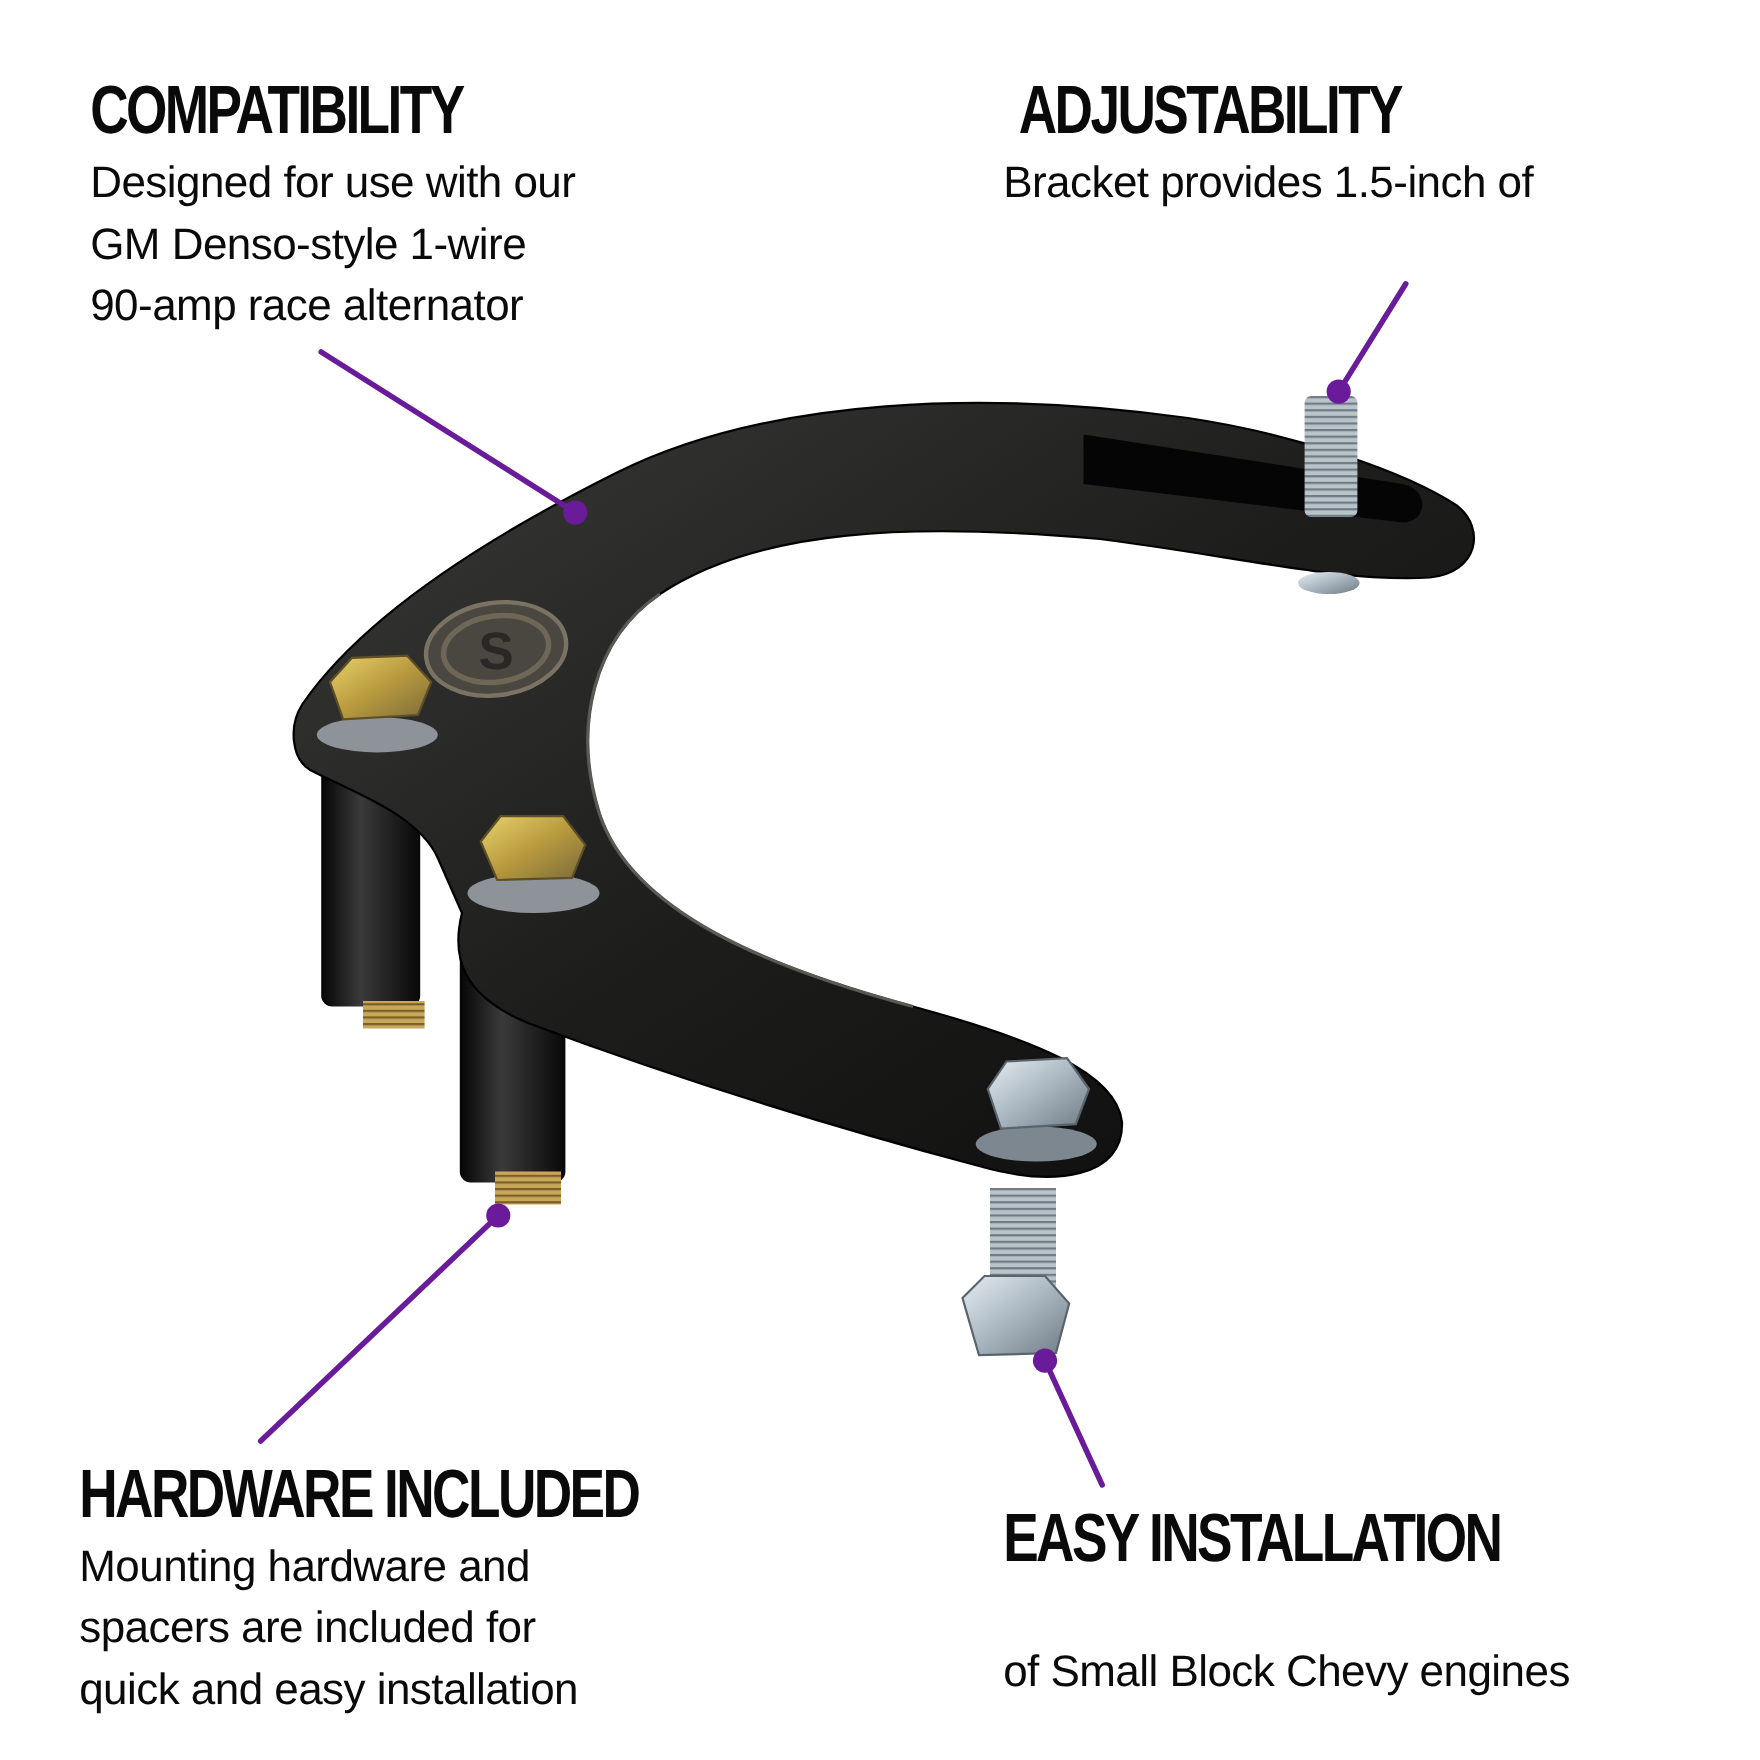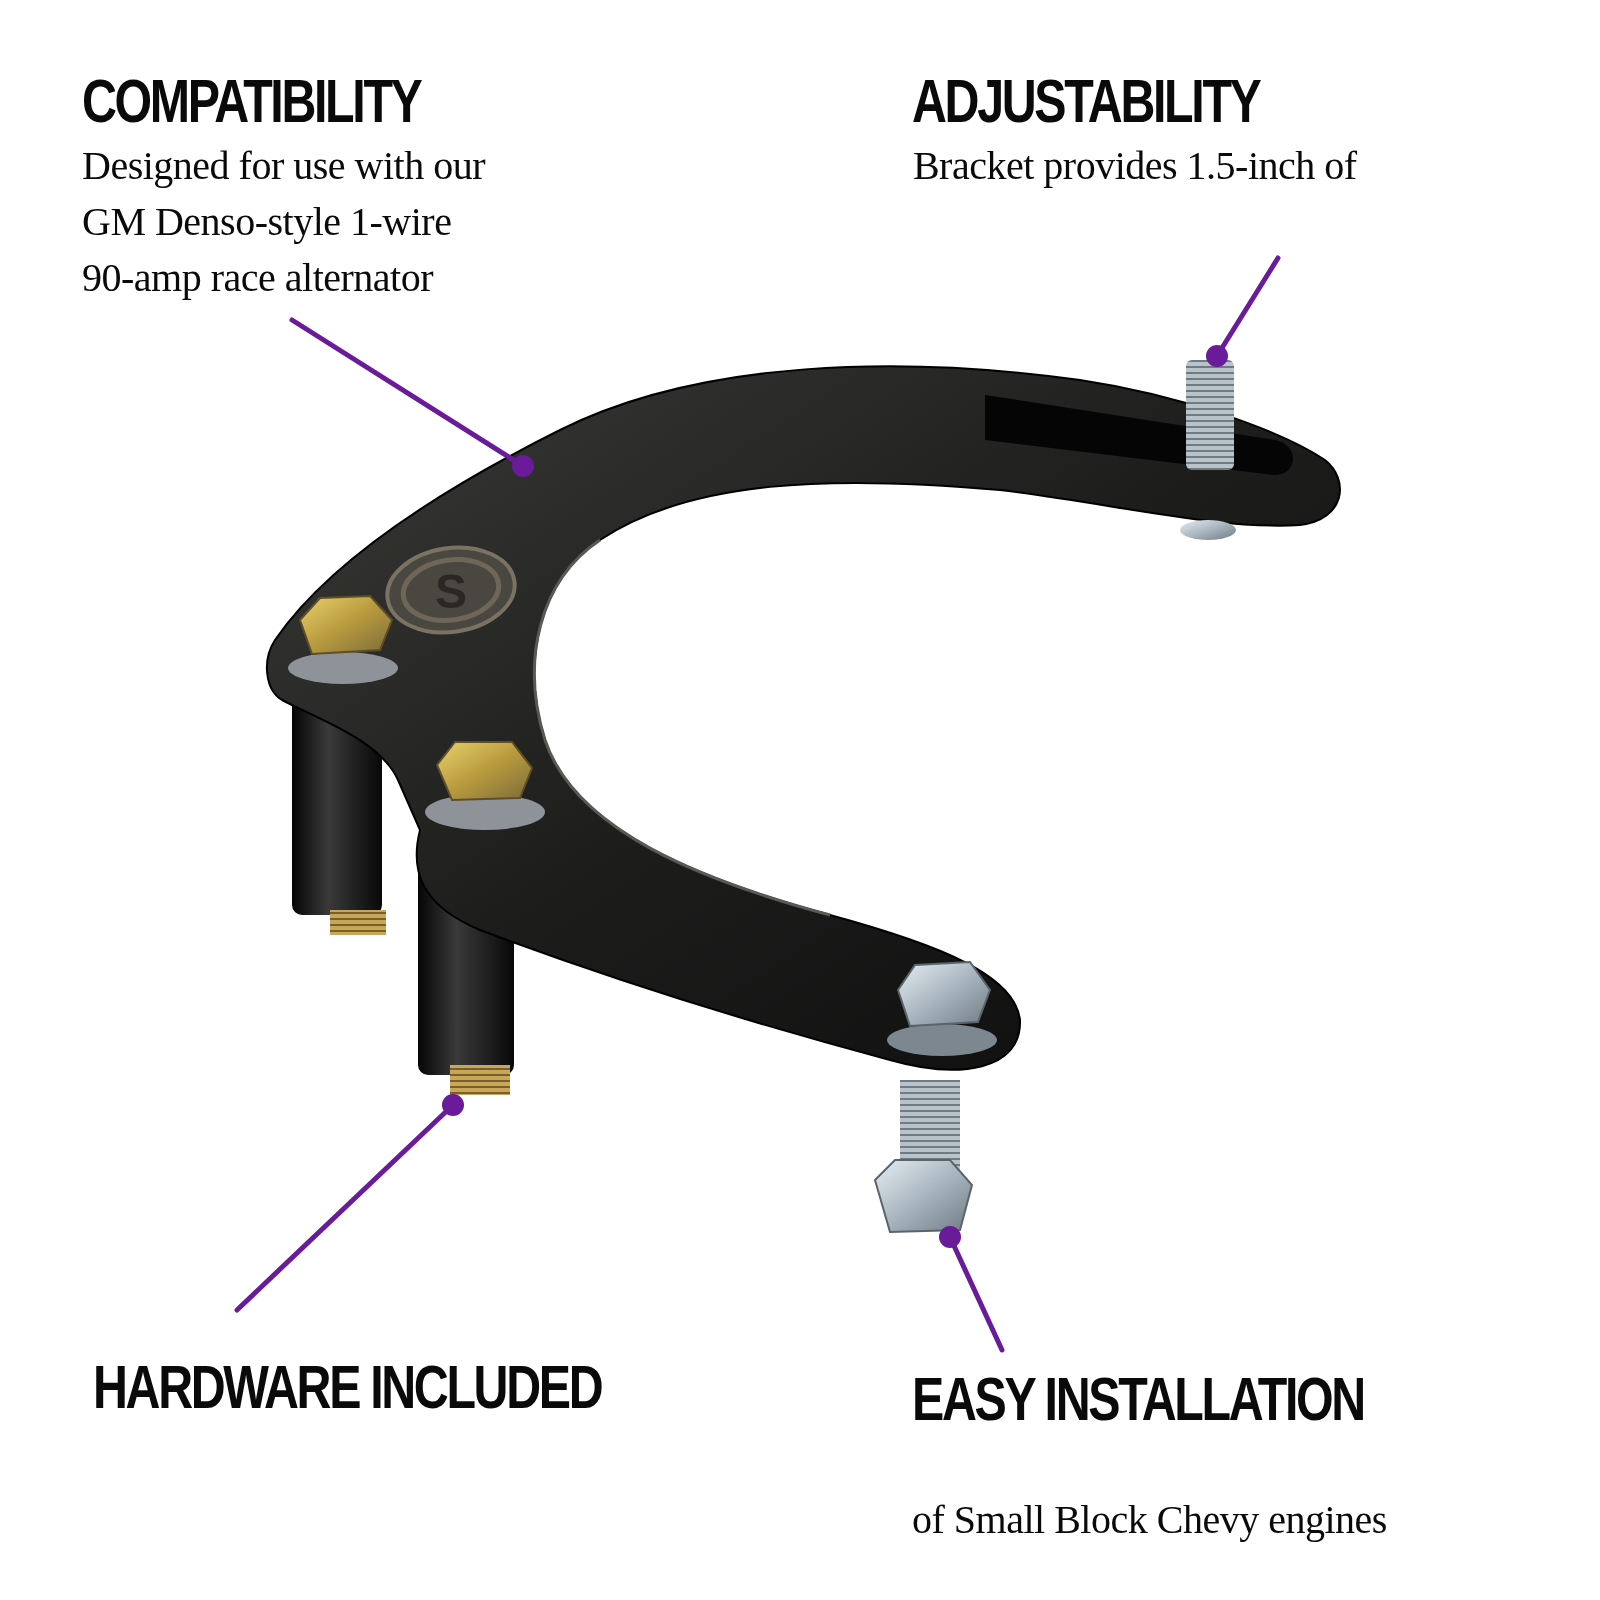--- a/index.html
+++ b/index.html
@@ -11,29 +11,29 @@
     font-weight: 700;
     font-size: 62px;
     letter-spacing: -3px;
     transform: scaleX(0.78);
     transform-origin: left center;
     line-height: 62px;
     white-space: nowrap;
   }
   .callout p {
     margin: 6px 0 0 0;
-    font-family: Liberation Serif, serif;
+    font-family: Liberation Sans, sans-serif;
     font-size: 40px;
     line-height: 56px;
     font-weight: 400;
     letter-spacing: -0.5px;
   }
   #c1 { left: 82px; top: 70px; }
   #c2 { left: 912px; top: 70px; text-align: center; }
-  #c3 { left: 93px; top: 1328px; margin-top: 28px; }
+  #c3 { left: 72px; top: 1328px; }
   #c4 { left: 912px; top: 1368px; }
   svg.art { position: absolute; left: 0; top: 0; }
 </style>
 </head>
 <body>
 
 <svg class="art" width="1600" height="1600" viewBox="0 0 1600 1600">
   <defs>
     <linearGradient id="blk" x1="0" y1="0" x2="1" y2="1">
       <stop offset="0" stop-color="#3a3a37"></stop>
@@ -145,20 +145,25 @@
 
 <div class="callout" id="c2">
   <h2>ADJUSTABILITY</h2>
   <p>
     <span>Bracket provides 1.5-inch of</span><br>
   </p>
 </div>
 
 <div class="callout" id="c3">
   <h2>HARDWARE INCLUDED</h2>
+  <p>
+    <span>Mounting hardware and</span><br>
+    <span>spacers are included for</span><br>
+    <span>quick and easy installation</span>
+  </p>
 </div>
 
 <div class="callout" id="c4">
   <h2>EASY INSTALLATION</h2>
   <p>
     <br>
     <span>of Small Block Chevy engines</span>
   </p>
 </div>
 

